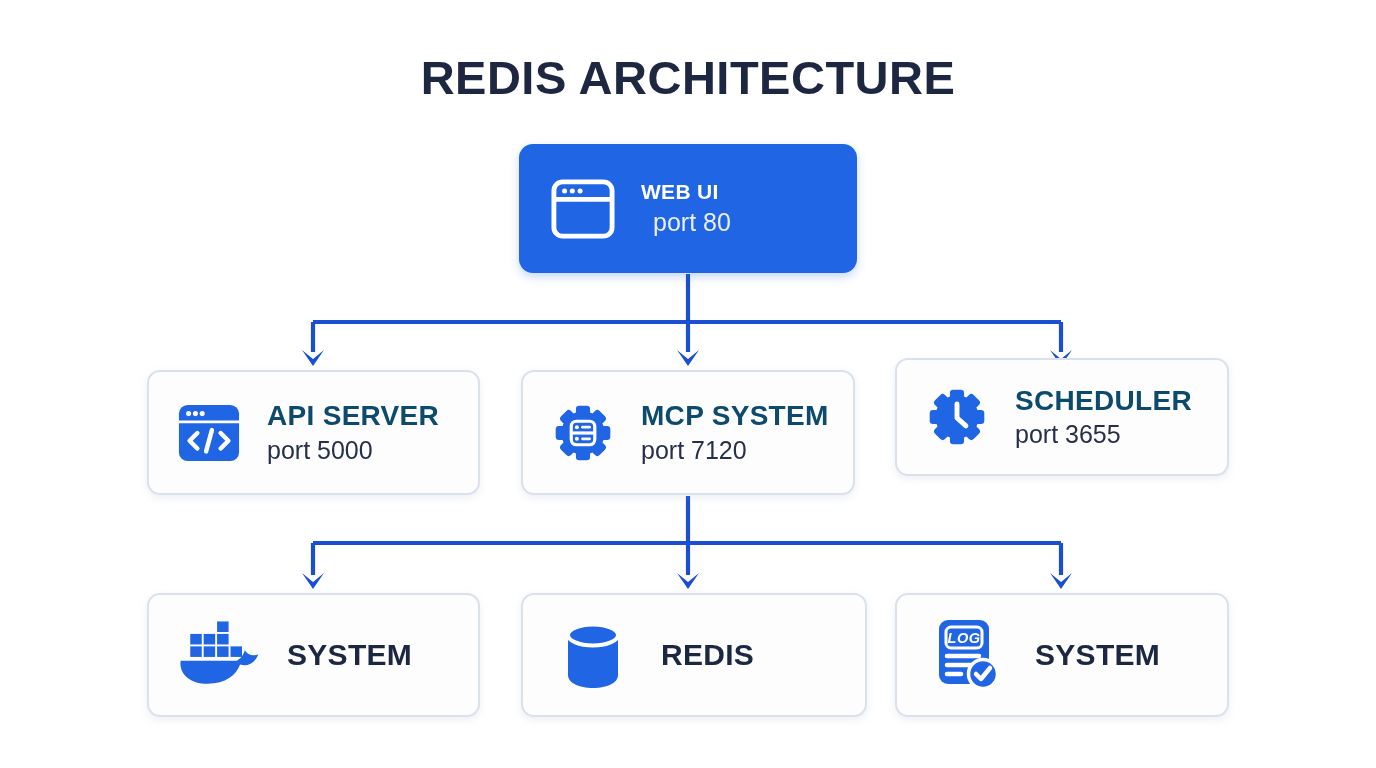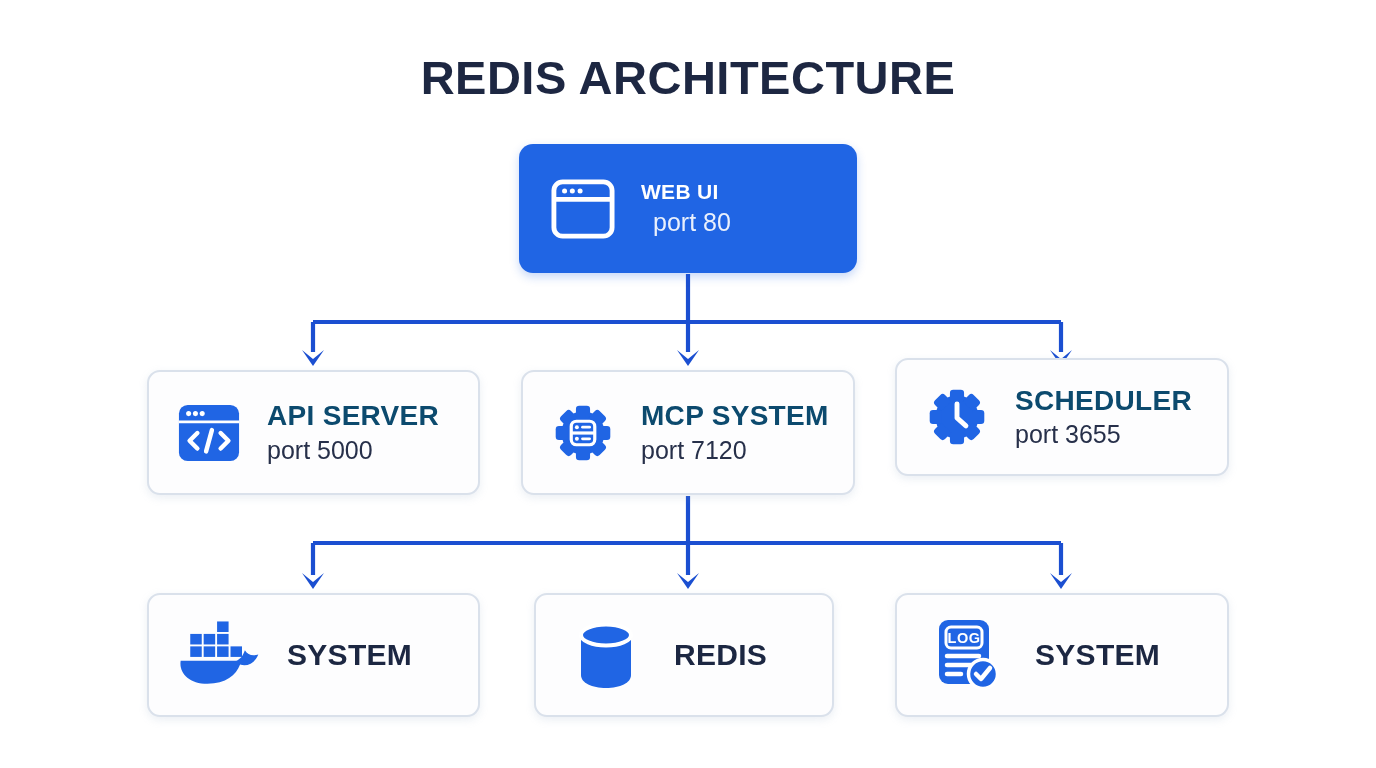--- a/index.html
+++ b/index.html
@@ -5,21 +5,21 @@
   html,body{margin:0;padding:0;background:#ffffff;}
   .canvas{position:relative;width:1376px;height:768px;background:#ffffff;overflow:hidden;
           font-family:"Liberation Sans","DejaVu Sans",sans-serif;}
   .title{position:absolute;left:0;top:50px;width:100%;text-align:center;
          font-size:47px;font-weight:800;letter-spacing:.5px;color:#1d2742;}
   .edges{position:absolute;left:0;top:0;width:1376px;height:768px;z-index:1;pointer-events:none;}
   .node{position:absolute;z-index:2;display:flex;align-items:center;box-sizing:border-box;}
   .root{background:#2065e4;border-radius:14px;padding-left:32px;box-shadow:0 4px 10px rgba(32,101,228,.25);}
   .card{background:#fdfdfe;border:2px solid #dae1eb;border-radius:13px;padding-left:28px;
         box-shadow:0 3px 8px rgba(146,166,196,.18);}
-  .icon{flex:0 0 auto;display:flex;align-items:flex-start;justify-content:center;}
+  .icon{flex:0 0 auto;display:flex;align-items:flex-start;justify-content:center;font-style:italic;}
   .icon-64{width:64px;}
   .icon-90{width:92px;justify-content:flex-start;}
   .txt{margin-left:26px;}
   .t1{font-size:28px;font-weight:700;color:#0c4a6e;letter-spacing:.3px;line-height:1.15;}
   .t2{font-size:25px;font-weight:400;color:#27304a;margin-top:3px;}
   .root .t1{color:#ffffff;font-size:21px;}
   .root .t2{color:rgba(255,255,255,.9);margin-left:12px;}
   .leaf-label{font-size:30px;font-weight:700;color:#1c2742;letter-spacing:.3px;margin-left:22px;}
 </style>
 </head>
@@ -150,21 +150,21 @@
           <rect x="32" y="13" width="12" height="11"></rect>
           <rect x="46" y="13" width="12" height="11"></rect>
           <rect x="46" y="0" width="12" height="11"></rect>
           <path d="M8,41 L66,41 C70,39.5 73,36 75,30 C78,35 83,36.5 89,34.5 C85,44 77,47.5 70,45 C66,56 55,65 36,65 C16,65 6,53 8,41 Z"></path>
         </g>
       </svg>
     </span>
     <div class="leaf-label">SYSTEM</div>
   </div>
 
-  <div class="node card" style="left:534px;top:593px;width:300px;height:124px;padding-left:24px">
+  <div class="node card" style="left:521px;top:593px;width:346px;height:124px;padding-left:24px">
     <span class="icon icon-90" style="justify-content:center">
       <svg width="64" height="72" viewBox="0 0 64 72">
         <path d="M7,20 L7,56 C7,64 18,69 32,69 C46,69 57,64 57,56 L57,20 Z" fill="#2065e4"></path>
         <ellipse cx="32" cy="16" rx="25" ry="10.5" fill="#2065e4" stroke="#ffffff" stroke-width="4"></ellipse>
       </svg>
     </span>
     <div class="leaf-label">REDIS</div>
   </div>
 
   <div class="node card" style="left:895px;top:593px;width:334px;height:124px;padding-left:24px">

